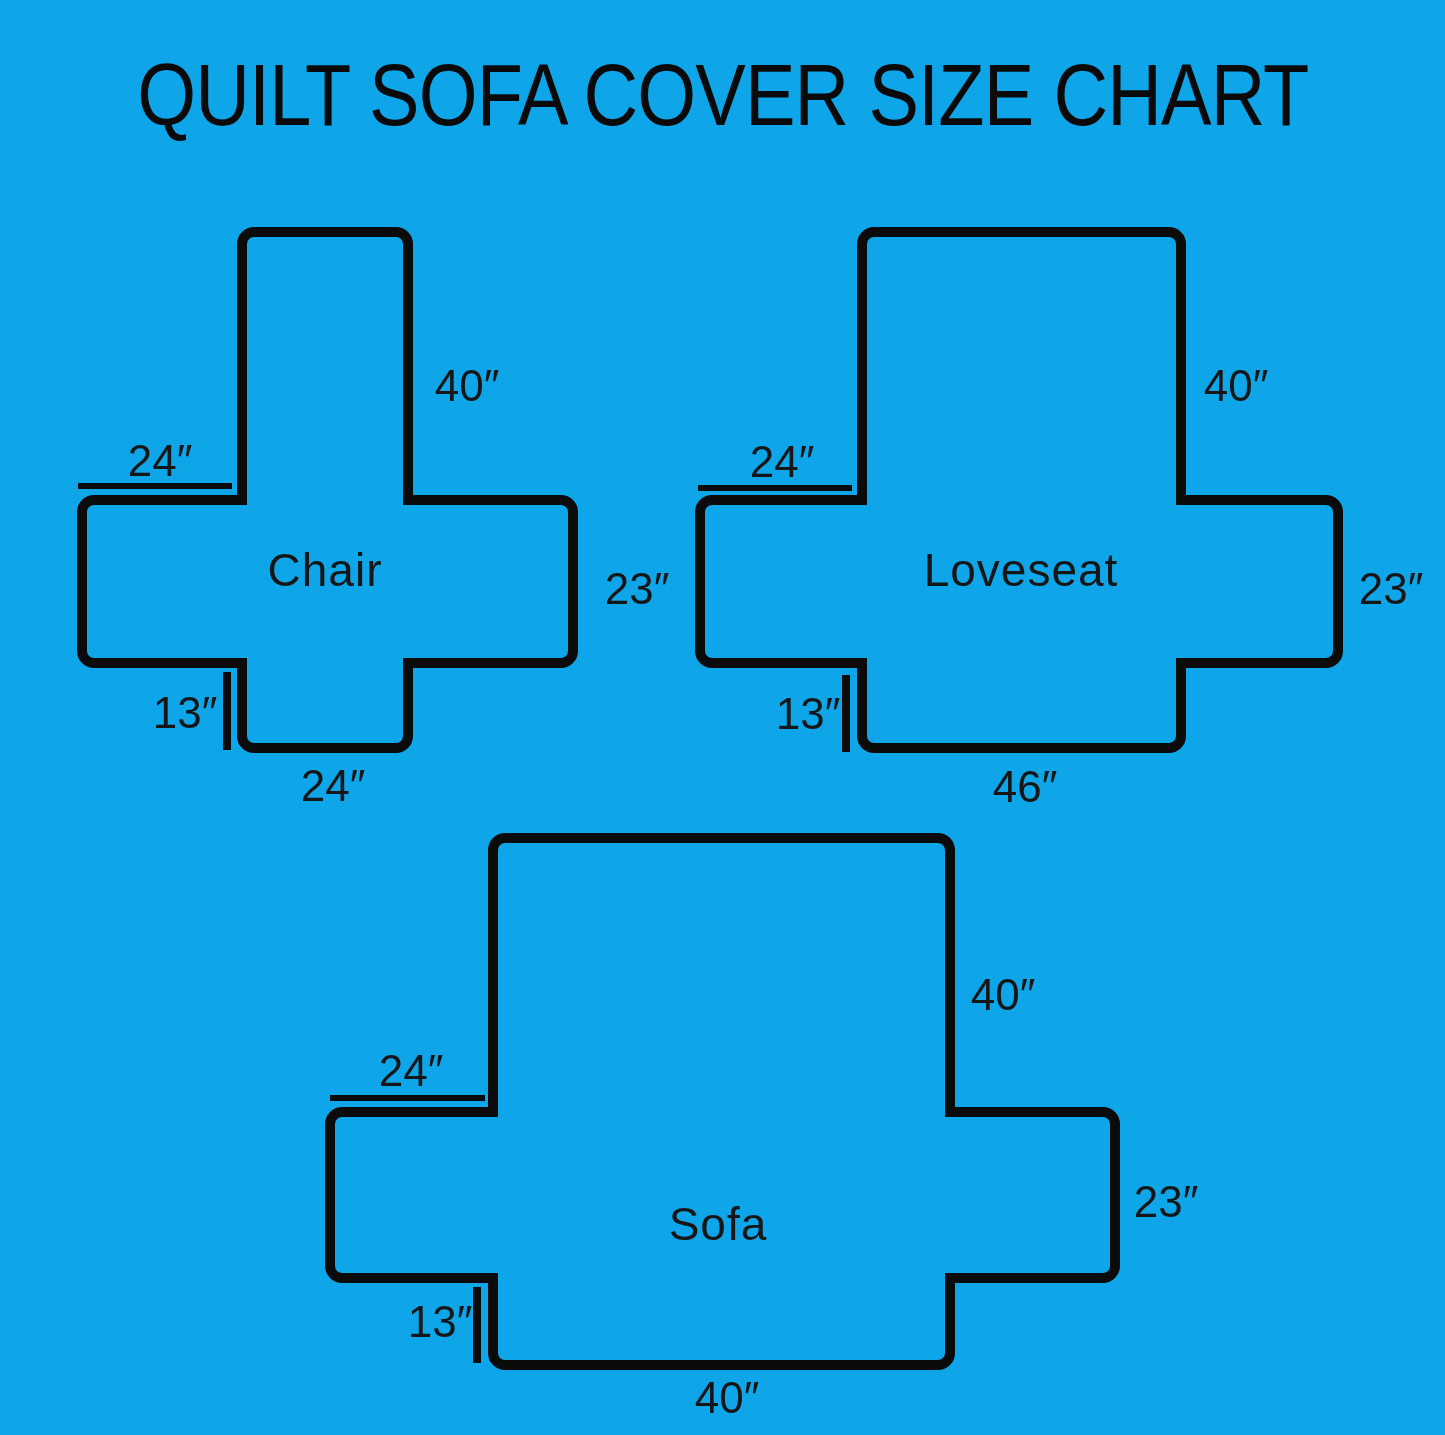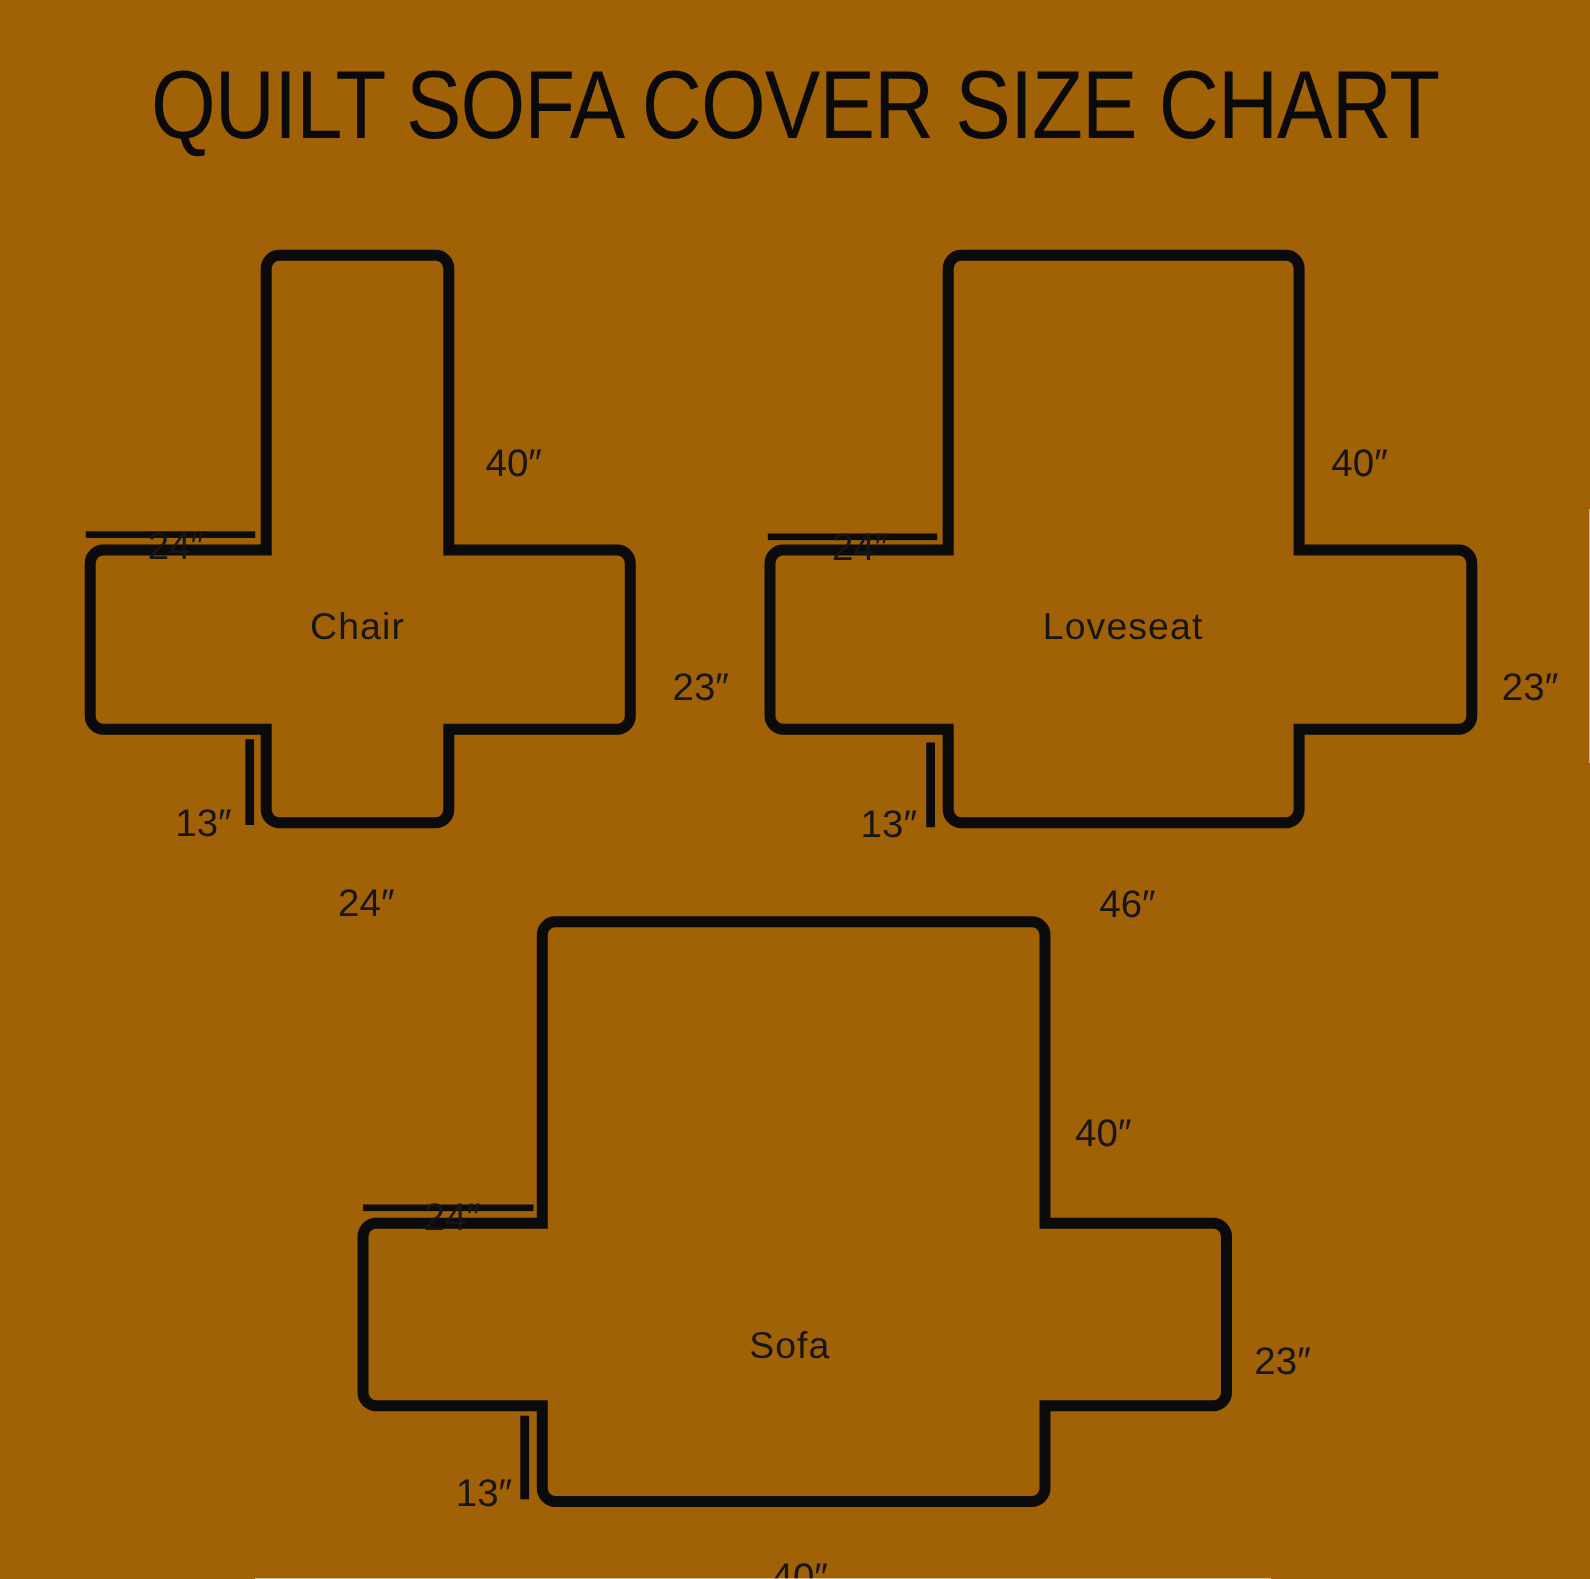--- a/index.html
+++ b/index.html
@@ -1,19 +1,19 @@
 <!DOCTYPE html>
 <html><head>
 <meta charset="utf-8">
 <style>
   html,body{margin:0;padding:0;background:#ffffff;}
   .canvas{
     position:relative;
     width:1445px;height:1435px;
-    background:#a16207;
+    background:#0ea5e9;
     font-family:"Liberation Sans", sans-serif;
     color:#111111;
     overflow:hidden;
   }
   .title{
     position:absolute;left:0;right:0;top:44px;
     text-align:center;margin:0;font-weight:400;
   }
   .title span{
     display:inline-block;
@@ -23,22 +23,22 @@
     transform:scaleX(0.86);
     color:#0a0a0a;
   }
   svg.outlines{position:absolute;left:0;top:0;}
   .lbl{
     position:absolute;
     transform:translate(-50%,-50%);
     white-space:nowrap;
     color:#161616;
   }
-  .num{font-size:35px;font-weight:400;margin-top:36px;}
-  .nm{font-size:34px;font-weight:400;letter-spacing:1px;}
+  .num{font-size:44px;font-weight:400;}
+  .nm{font-size:46px;font-weight:400;letter-spacing:1px;}
 </style>
 </head>
 <body>
 
 <div class="canvas">
 
   <h1 class="title"><span>QUILT SOFA COVER SIZE CHART</span></h1>
 
   <svg class="outlines" width="1445" height="1435" viewBox="0 0 1445 1435">
 

